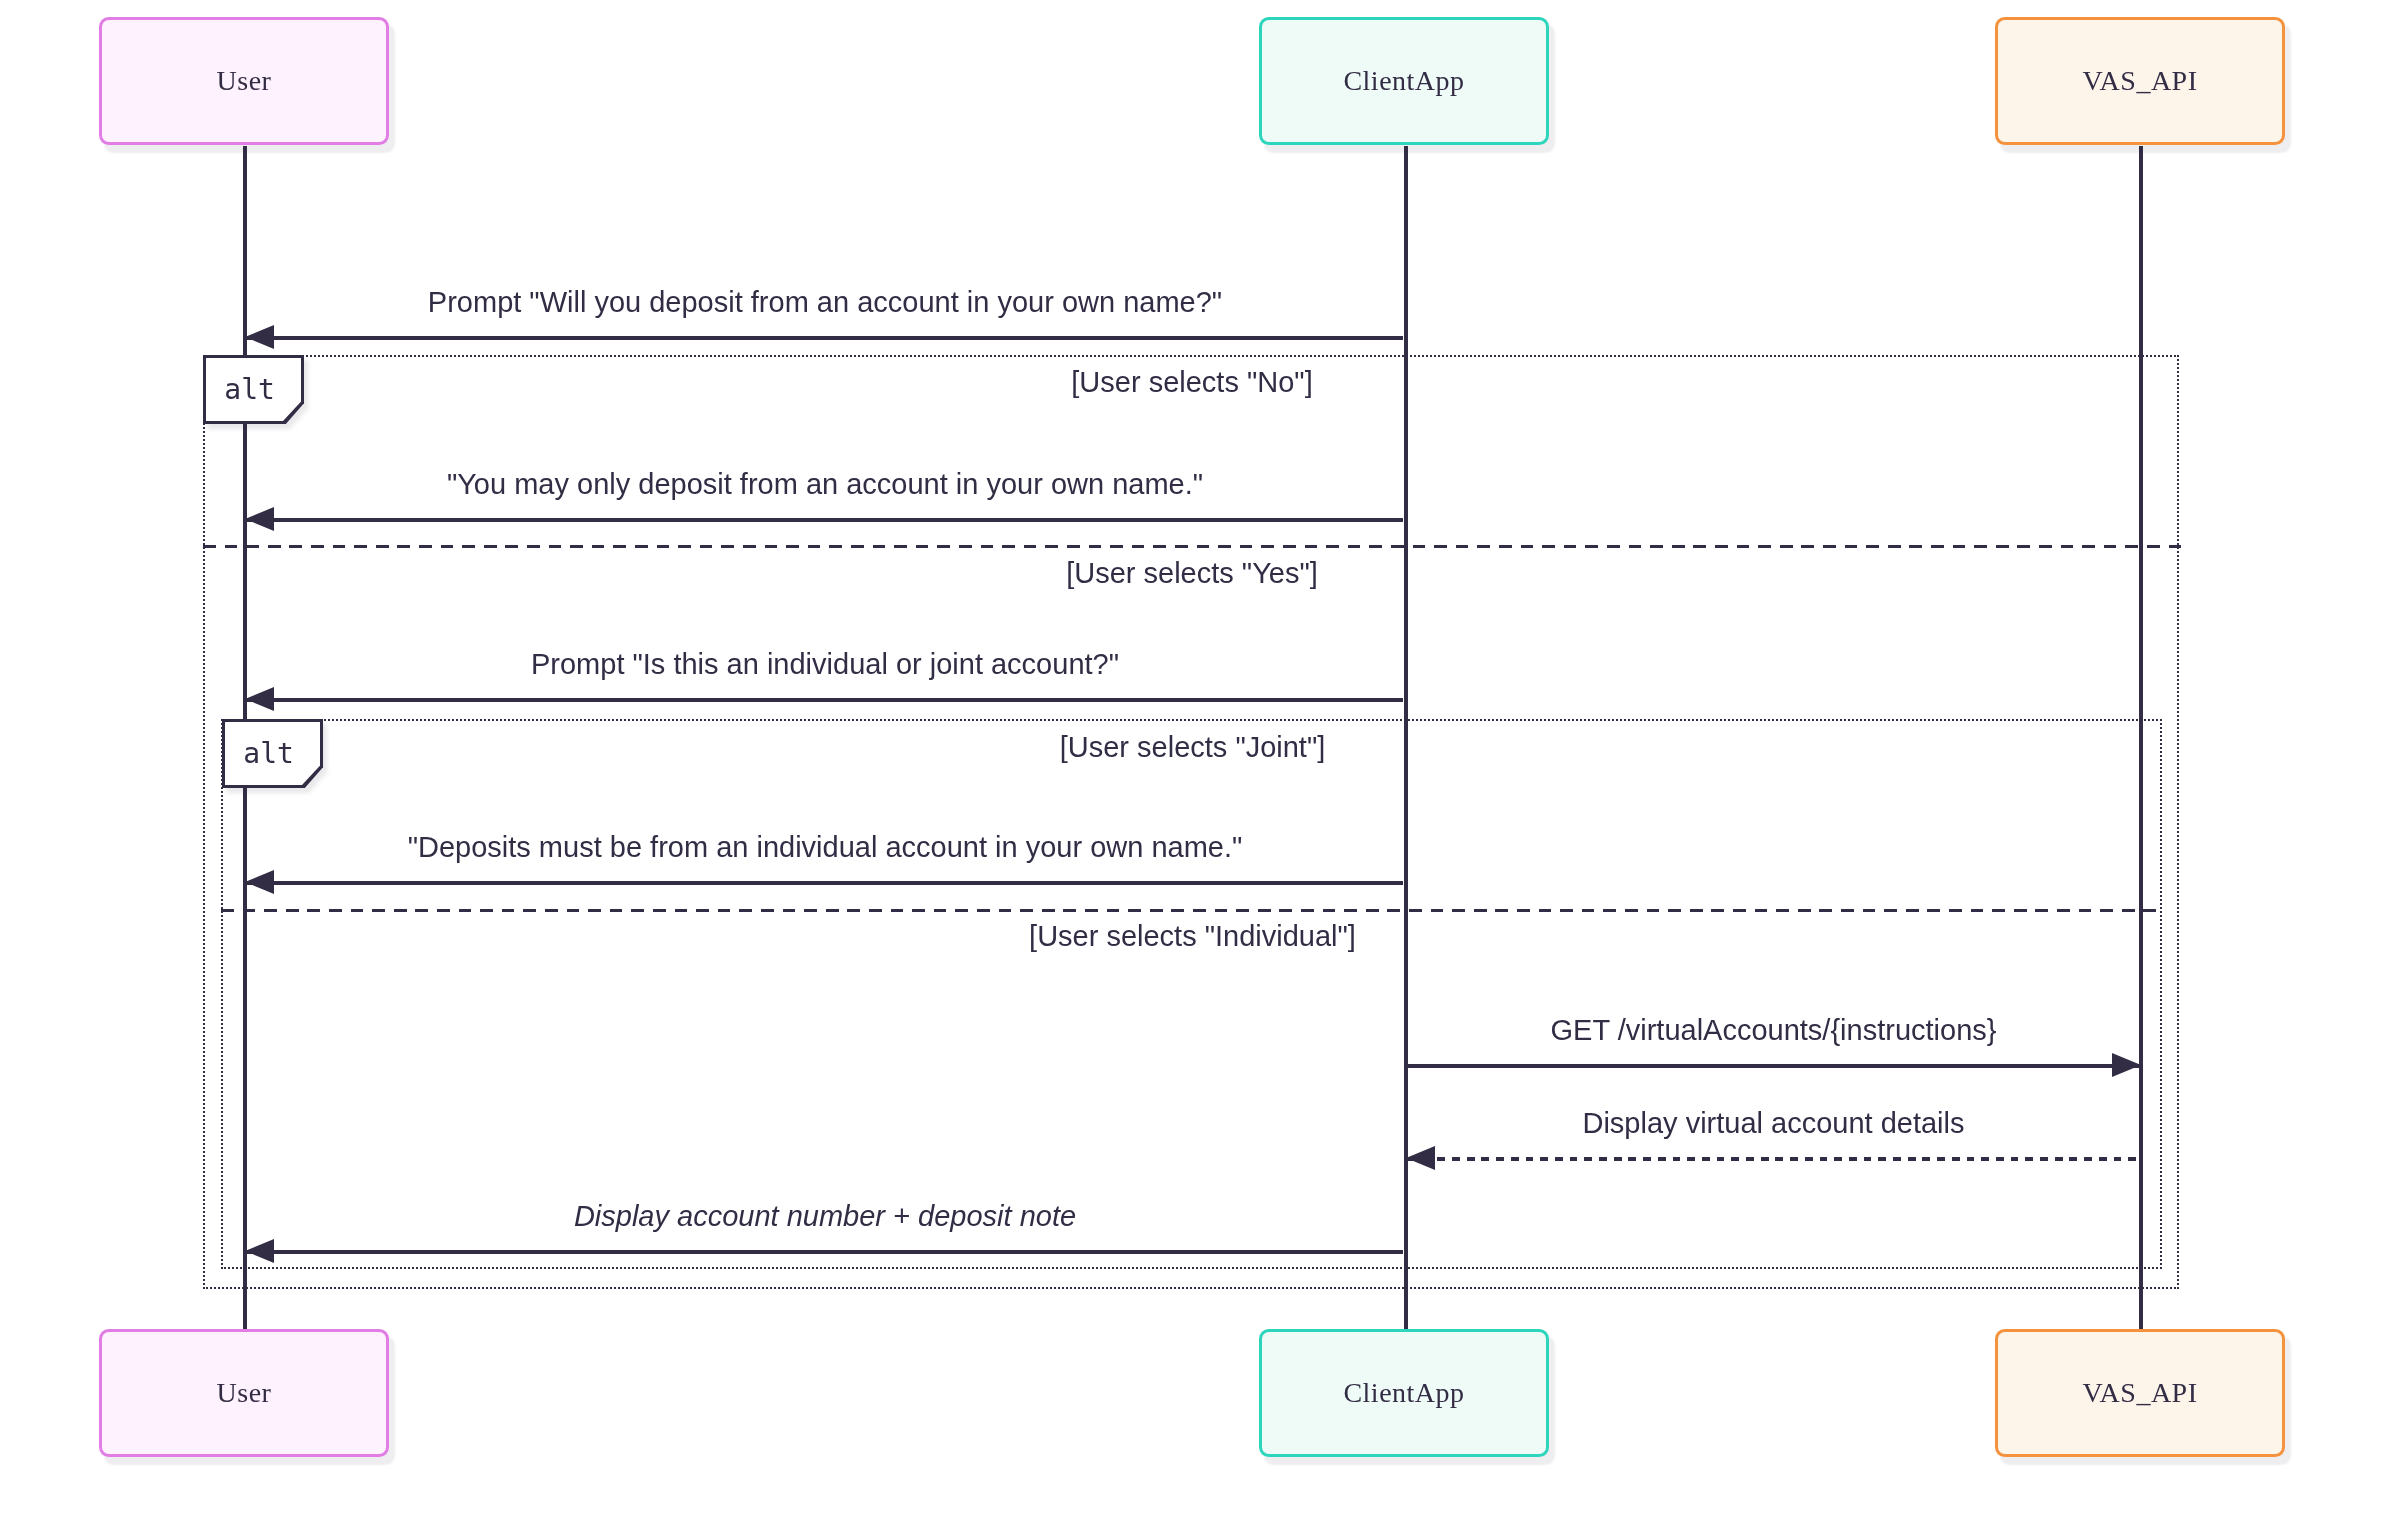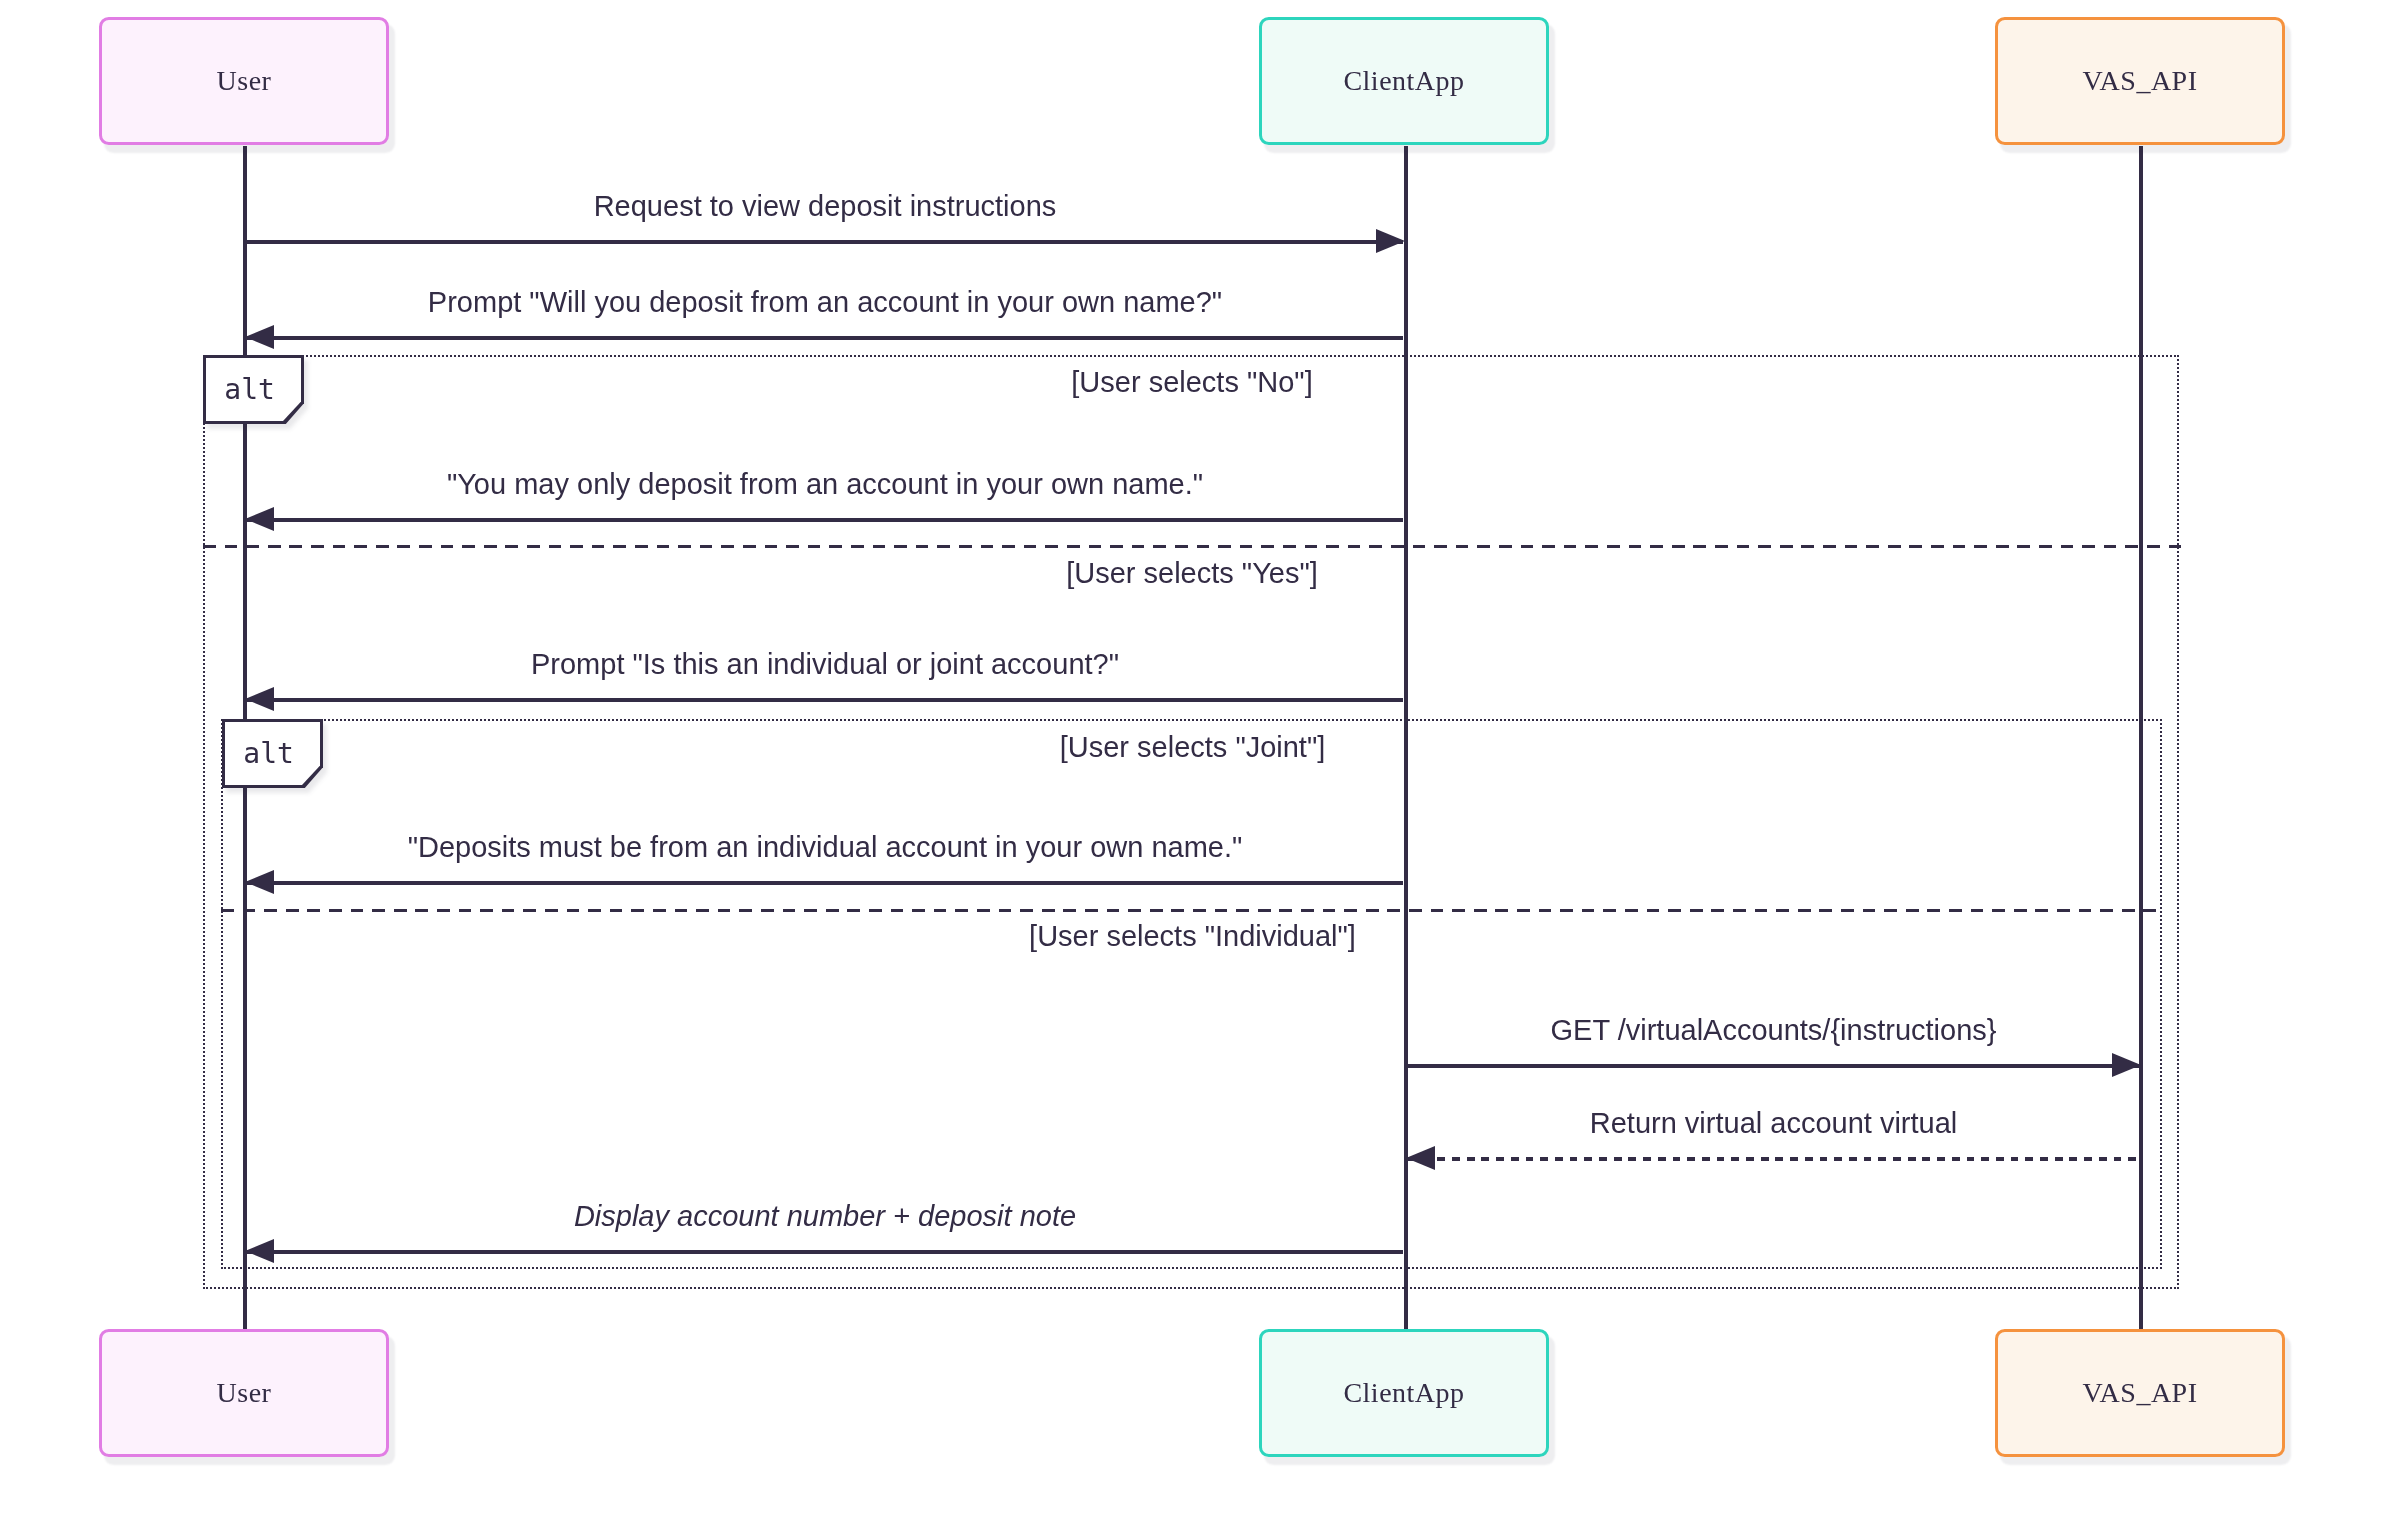--- a/index.html
+++ b/index.html
@@ -148,25 +148,20 @@
     <div class="alt-label-outer"></div>
     <div class="alt-label-inner"></div>
     <div class="alt-label-text">alt</div>
   </div>
 
   <div class="alt-condition" style="left:203px; top:363px; width:1978px;">[User selects "No"]</div>
   <div class="alt-condition" style="left:203px; top:554px; width:1978px;">[User selects "Yes"]</div>
   <div class="alt-condition" style="left:221px; top:728px; width:1943px;">[User selects "Joint"]</div>
   <div class="alt-condition" style="left:221px; top:917px; width:1943px;">[User selects "Individual"]</div>
 
-  <div class="msg" style="left:245px; top:187px; width:1160px;">
-    <div class="msg-text">Request to view deposit instructions</div>
-    <div class="msg-line"></div>
-    <div class="arrowhead point-right"></div>
-  </div>
 
   <div class="msg" style="left:245px; top:283px; width:1160px;">
     <div class="msg-text">Prompt "Will you deposit from an account in your own name?"</div>
     <div class="msg-line"></div>
     <div class="arrowhead point-left"></div>
   </div>
 
   <div class="msg" style="left:245px; top:465px; width:1160px;">
     <div class="msg-text">"You may only deposit from an account in your own name."</div>
     <div class="msg-line"></div>
@@ -185,21 +180,21 @@
     <div class="arrowhead point-left"></div>
   </div>
 
   <div class="msg" style="left:1406px; top:1011px; width:735px;">
     <div class="msg-text">GET /virtualAccounts/{instructions}</div>
     <div class="msg-line"></div>
     <div class="arrowhead point-right"></div>
   </div>
 
   <div class="msg" style="left:1406px; top:1104px; width:735px;">
-    <div class="msg-text">Return virtual account virtual</div>
+    <div class="msg-text">Display virtual account details</div>
     <div class="msg-line dashed"></div>
     <div class="arrowhead point-left"></div>
   </div>
 
   <div class="msg" style="left:245px; top:1197px; width:1160px;font-style:italic;">
     <div class="msg-text">Display account number + deposit note</div>
     <div class="msg-line"></div>
     <div class="arrowhead point-left"></div>
   </div>
 

